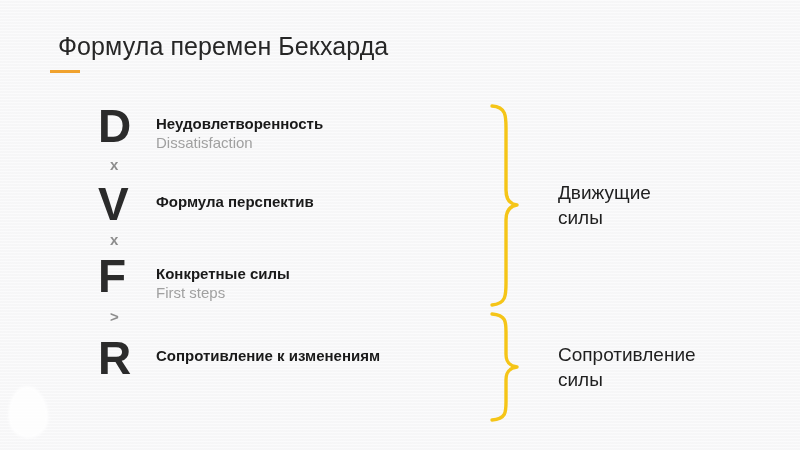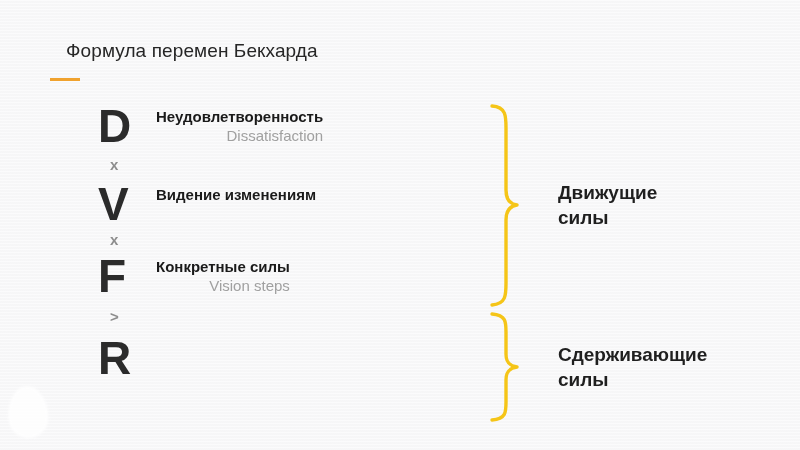--- a/index.html
+++ b/index.html
@@ -44,22 +44,22 @@
     filter: blur(1.2px);
   }
 
   
   .title-block {
     position: absolute;
     left: 50px;
     top: 24px;
   }
   .slide-title {
-    margin: 16px;
-    font-size: 19px;
+    margin: 8px;
+    font-size: 25px;
     font-weight: 400;
     color: #262626;
     letter-spacing: 0.1px;
     white-space: nowrap;
   }
   .title-rule {
     margin-top: 9px;
     width: 30px;
     height: 3px;
     background: #f0a22e;
@@ -83,35 +83,35 @@
     width: 58px;
     flex: 0 0 58px;
     font-size: 46px;
     line-height: 44px;
     font-weight: 700;
     color: #2b2b2b;
     letter-spacing: -1px;
   }
   .texts {
     padding-top: 3px;
+    margin-top: 7px;
   }
   .label-ru {
     font-size: 15px;
     font-weight: 700;
     color: #1a1a1a;
     line-height: 19px;
     white-space: nowrap;
   }
   .label-en {
     font-size: 15px;
     font-weight: 400;
     color: #a0a0a0;
     line-height: 20px;
     white-space: nowrap;
-    text-align: right;
   }
   .operator {
     position: absolute;
     left: 110px;
     font-size: 15px;
     font-weight: 700;
     color: #8d8d8d;
     line-height: 14px;
   }
 
@@ -134,21 +134,21 @@
   }
   .brace-svg {
     position: absolute;
     left: 0;
     top: 0;
   }
   .brace-label {
     position: absolute;
     left: 88px;
     font-size: 19px;
-    font-weight: 700;
+    font-weight: 400;
     color: #1f1f1f;
     line-height: 25px;
     white-space: nowrap;
   }
   .label-driving { top: 180px; }
   .label-restraining { top: 342px; }
 </style>
 </head>
 <body>
 
@@ -169,39 +169,40 @@
         <div class="label-ru">Неудовлетворенность</div>
         <div class="label-en">Dissatisfaction</div>
       </div>
     </div>
 
     <div class="operator op-x1">x</div>
 
     <div class="row row-v">
       <div class="glyph">V</div>
       <div class="texts">
-        <div class="label-ru">Видение изменениям</div>
+        <div class="label-ru">Формула перспектив</div>
       </div>
     </div>
 
     <div class="operator op-x2">x</div>
 
     <div class="row row-f">
       <div class="glyph">F</div>
       <div class="texts">
         <div class="label-ru">Конкретные силы</div>
-        <div class="label-en">Vision steps</div>
+        <div class="label-en">First steps</div>
       </div>
     </div>
 
     <div class="operator op-gt">&gt;</div>
 
     <div class="row row-r">
       <div class="glyph">R</div>
       <div class="texts">
+        <div class="label-ru">Сопротивление к изменениям</div>
       </div>
     </div>
 
   </div>
 
   <div class="braces">
 
     <svg class="brace-svg" width="330" height="450" viewBox="0 0 330 450">
 
       <path d="M 22 106
@@ -220,19 +221,19 @@
                L 36 402
                C 36 412, 36 419, 22 420" fill="none" stroke="#f5c518" stroke-width="3.4" stroke-linecap="round" stroke-linejoin="round"></path>
     </svg>
 
     <div class="brace-label label-driving">
       <div>Движущие</div>
       <div>силы</div>
     </div>
 
     <div class="brace-label label-restraining">
-      <div>Сдерживающие</div>
+      <div>Сопротивление</div>
       <div>силы</div>
     </div>
 
   </div>
 
 </div>
 
 </body></html>

